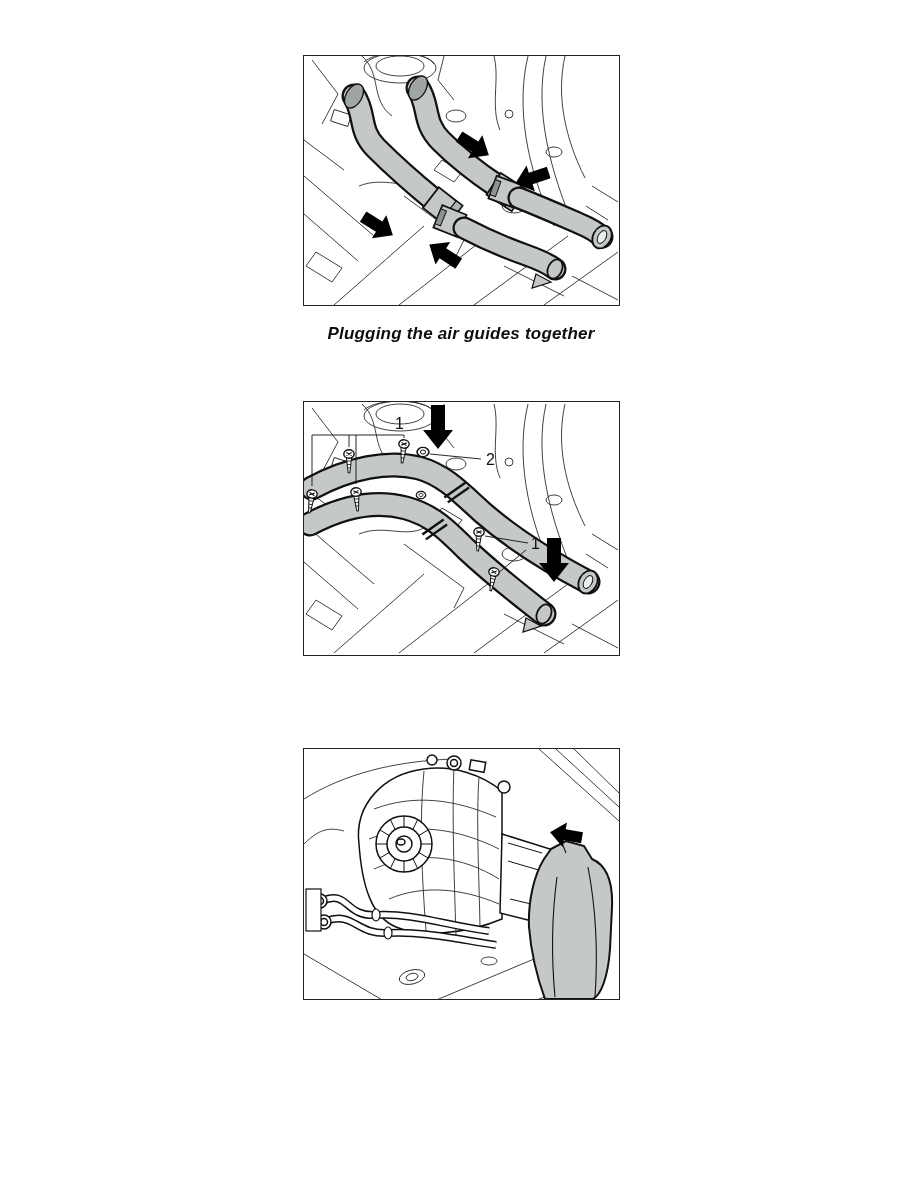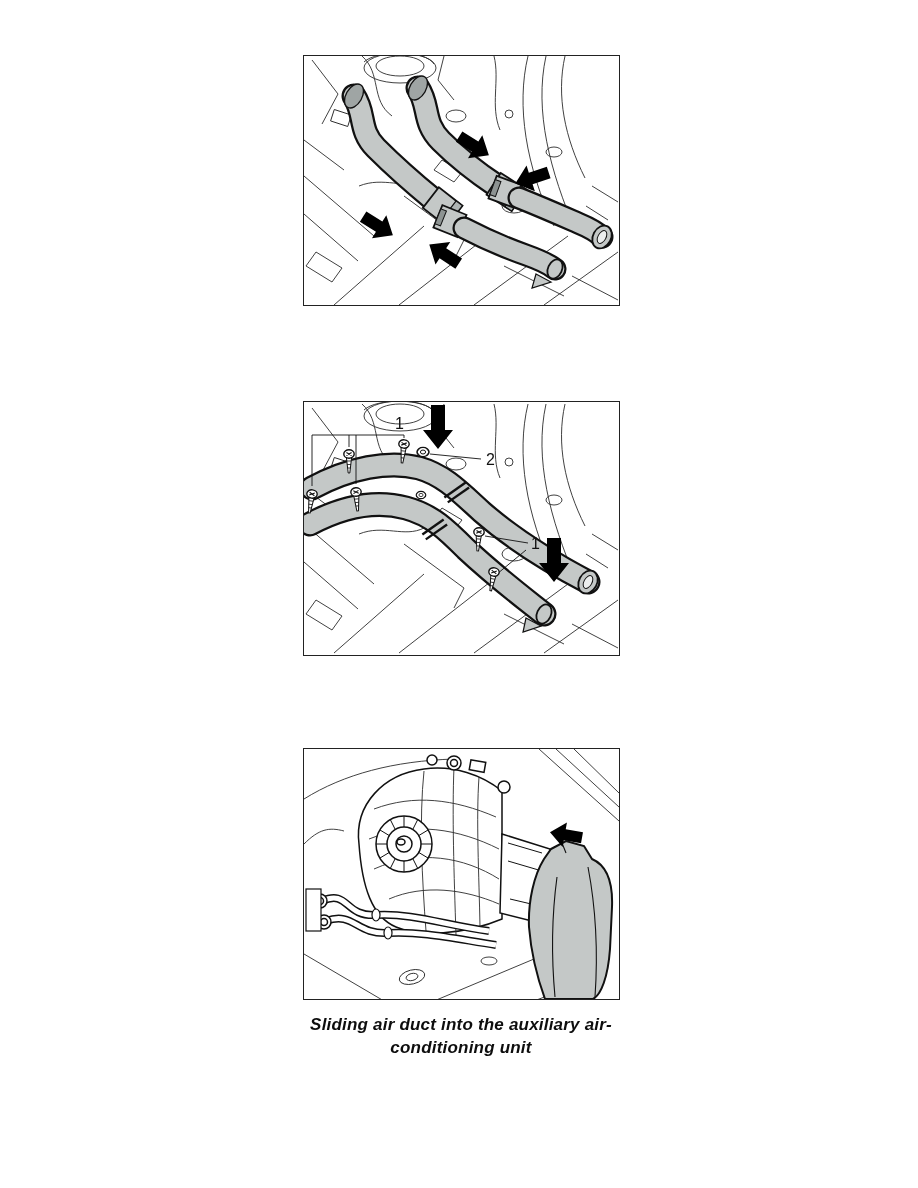--- a/index.html
+++ b/index.html
@@ -131,20 +131,21 @@
           </g>
           <polygon points="232,218 247,226 228,232" fill="#c4c8c7" stroke="#111" stroke-width="1.2"></polygon>
         </g>
         <use href="#arrow-shape" class="blk" transform="translate(170,90) rotate(32) scale(1.35)"></use>
         <use href="#arrow-shape" class="blk" transform="translate(228,122) rotate(162) scale(1.35)"></use>
         <use href="#arrow-shape" class="blk" transform="translate(74,170) rotate(32) scale(1.35)"></use>
         <use href="#arrow-shape" class="blk" transform="translate(140,198) rotate(213) scale(1.35)"></use>
       </svg>
     </div>
   </figure>
+  <figcaption class="caption cap1">Plugging the air guides together</figcaption>
 
   <figure class="fig fig2">
     <div class="frame">
       <svg width="315" height="253" viewBox="0 0 315 253">
         <g>
           <use href="#floorbg" transform="translate(0,2)"></use>
         </g>
         <g>
           <path class="duct-outer" d="M8,86 C45,66 85,58 115,66 C140,73 156,90 178,110 C210,138 250,162 284,180"></path>
           <path class="duct-inner" d="M8,86 C45,66 85,58 115,66 C140,73 156,90 178,110 C210,138 250,162 284,180"></path>
@@ -247,15 +248,14 @@
           </g>
         </g>
         <g>
           <path d="M247,100 L262,92 L280,97 L288,110 C302,116 309,133 308,158 L306,200 C304,228 297,246 289,250 L241,250 C233,228 227,203 225,178 C224,152 230,126 240,110 Z" fill="#c4c8c7" stroke="#111" stroke-width="2"></path>
           <path d="M253,128 C248,165 247,205 251,248 M284,118 C292,160 294,205 291,248 M258,94 L262,104" fill="none" stroke="#111" stroke-width="1.1"></path>
         </g>
         <use href="#arrow-shape" class="blk" transform="translate(262,86) rotate(190) scale(1.25)"></use>
       </svg>
     </div>
   </figure>
-  <figcaption class="caption cap3">Sliding air duct into the auxiliary air-conditioning unit</figcaption>
 
 </div>
 
 </body></html>

